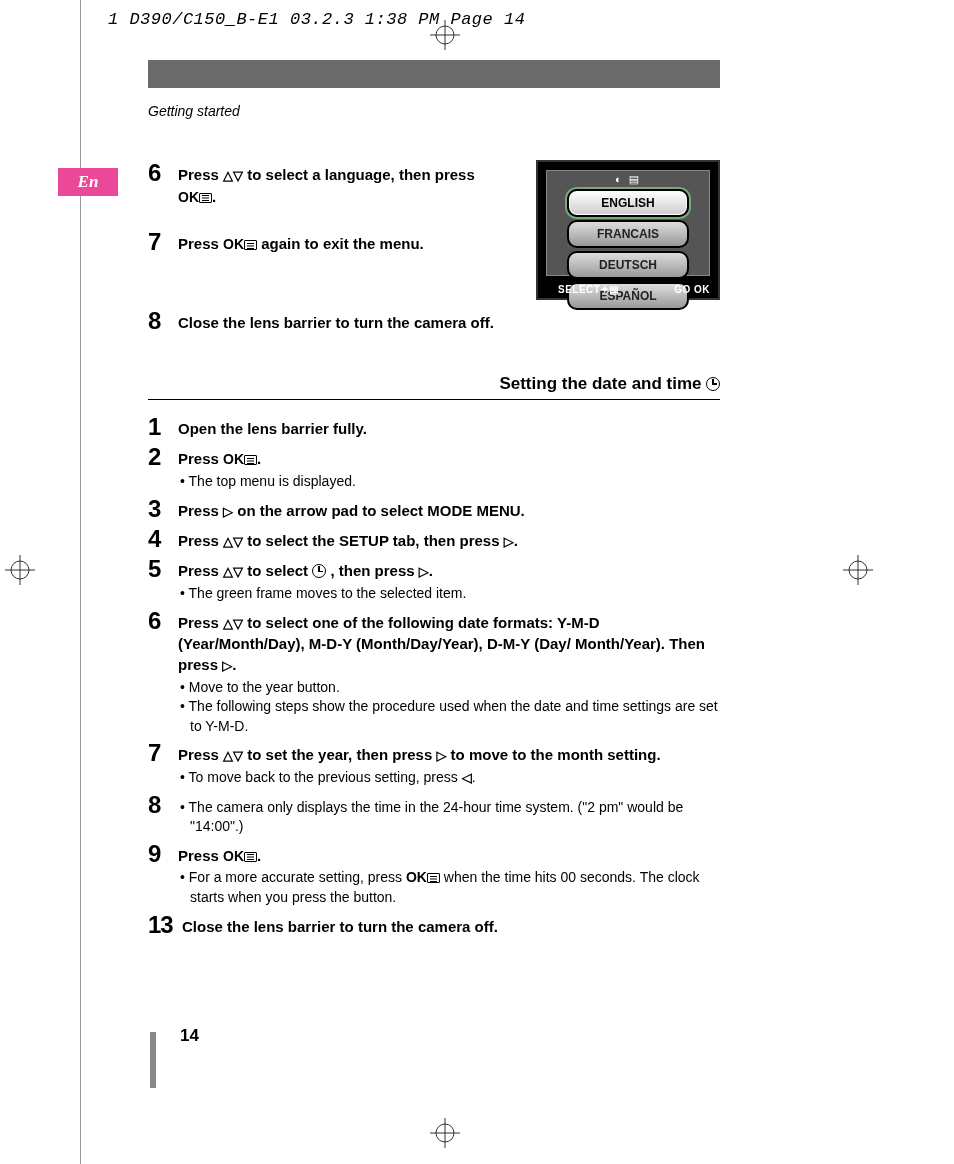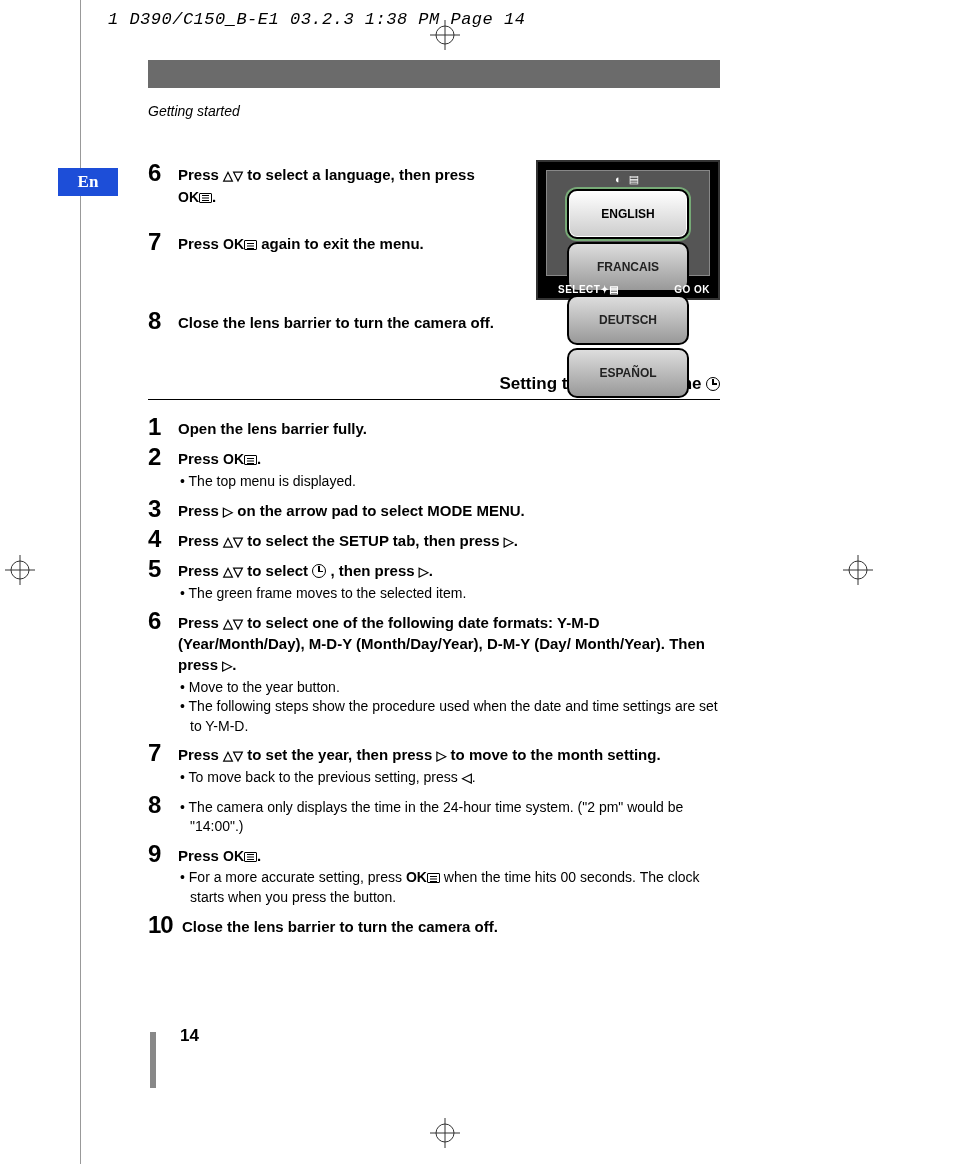--- a/index.html
+++ b/index.html
@@ -64,27 +64,28 @@
     font-style: italic;
     font-size: 14px;
     margin-top: 9px;
   }
   .lang-tab {
     position: absolute;
     top: 168px;
     left: 58px;
     width: 60px;
     height: 28px;
-    background: #1d4ed8;
+    background: #ec4899;
     color: #fff;
     font-weight: bold;
     font-size: 17px;
     text-align: center;
     line-height: 28px;
     font-family: Georgia, serif;
+    font-style: italic;
   }
   .content {
     position: absolute;
     top: 160px;
     left: 148px;
     width: 572px;
   }
   .step {
     display: flex;
     align-items: flex-start;
@@ -157,21 +158,21 @@
     letter-spacing: 2px;
   }
   .lcd-item {
     margin: 3px 20px;
     border: 2px solid #000;
     border-radius: 10px;
     background: linear-gradient(#ddd,#999);
     text-align: center;
     font-size: 12px;
     font-weight: bold;
-    padding: 16px 0;
+    padding: 5px 0;
     color: #222;
     font-family: Arial, sans-serif;
   }
   .lcd-item.sel {
     background: linear-gradient(#fff,#ccc);
     box-shadow: inset 0 0 0 1px #fff, 0 0 0 2px #7a7;
     color: #000;
   }
   .lcd-footer {
     position: absolute;
@@ -405,21 +406,21 @@
     <div class="step-num">9</div>
     <div class="step-body">
       <span>Press </span><span class="ok-btn">OK</span><span class="menu-icon"></span><span>.</span>
       <ul class="sub-bullets">
         <li><span class="normal">For a more accurate setting, press </span><span class="ok-btn">OK</span><span class="menu-icon"></span><span class="normal"> when the time hits 00 seconds. The clock starts when you press the button.</span></li>
       </ul>
     </div>
   </div>
 
   <div class="step">
-    <div class="step-num two">10</div>
+    <div class="step-num two">13</div>
     <div class="step-body">Close the lens barrier to turn the camera off.</div>
   </div>
 
 </div>
 
 <div class="page-num-block">
   <div class="page-num">14</div>
 </div>
 
 </body></html>

